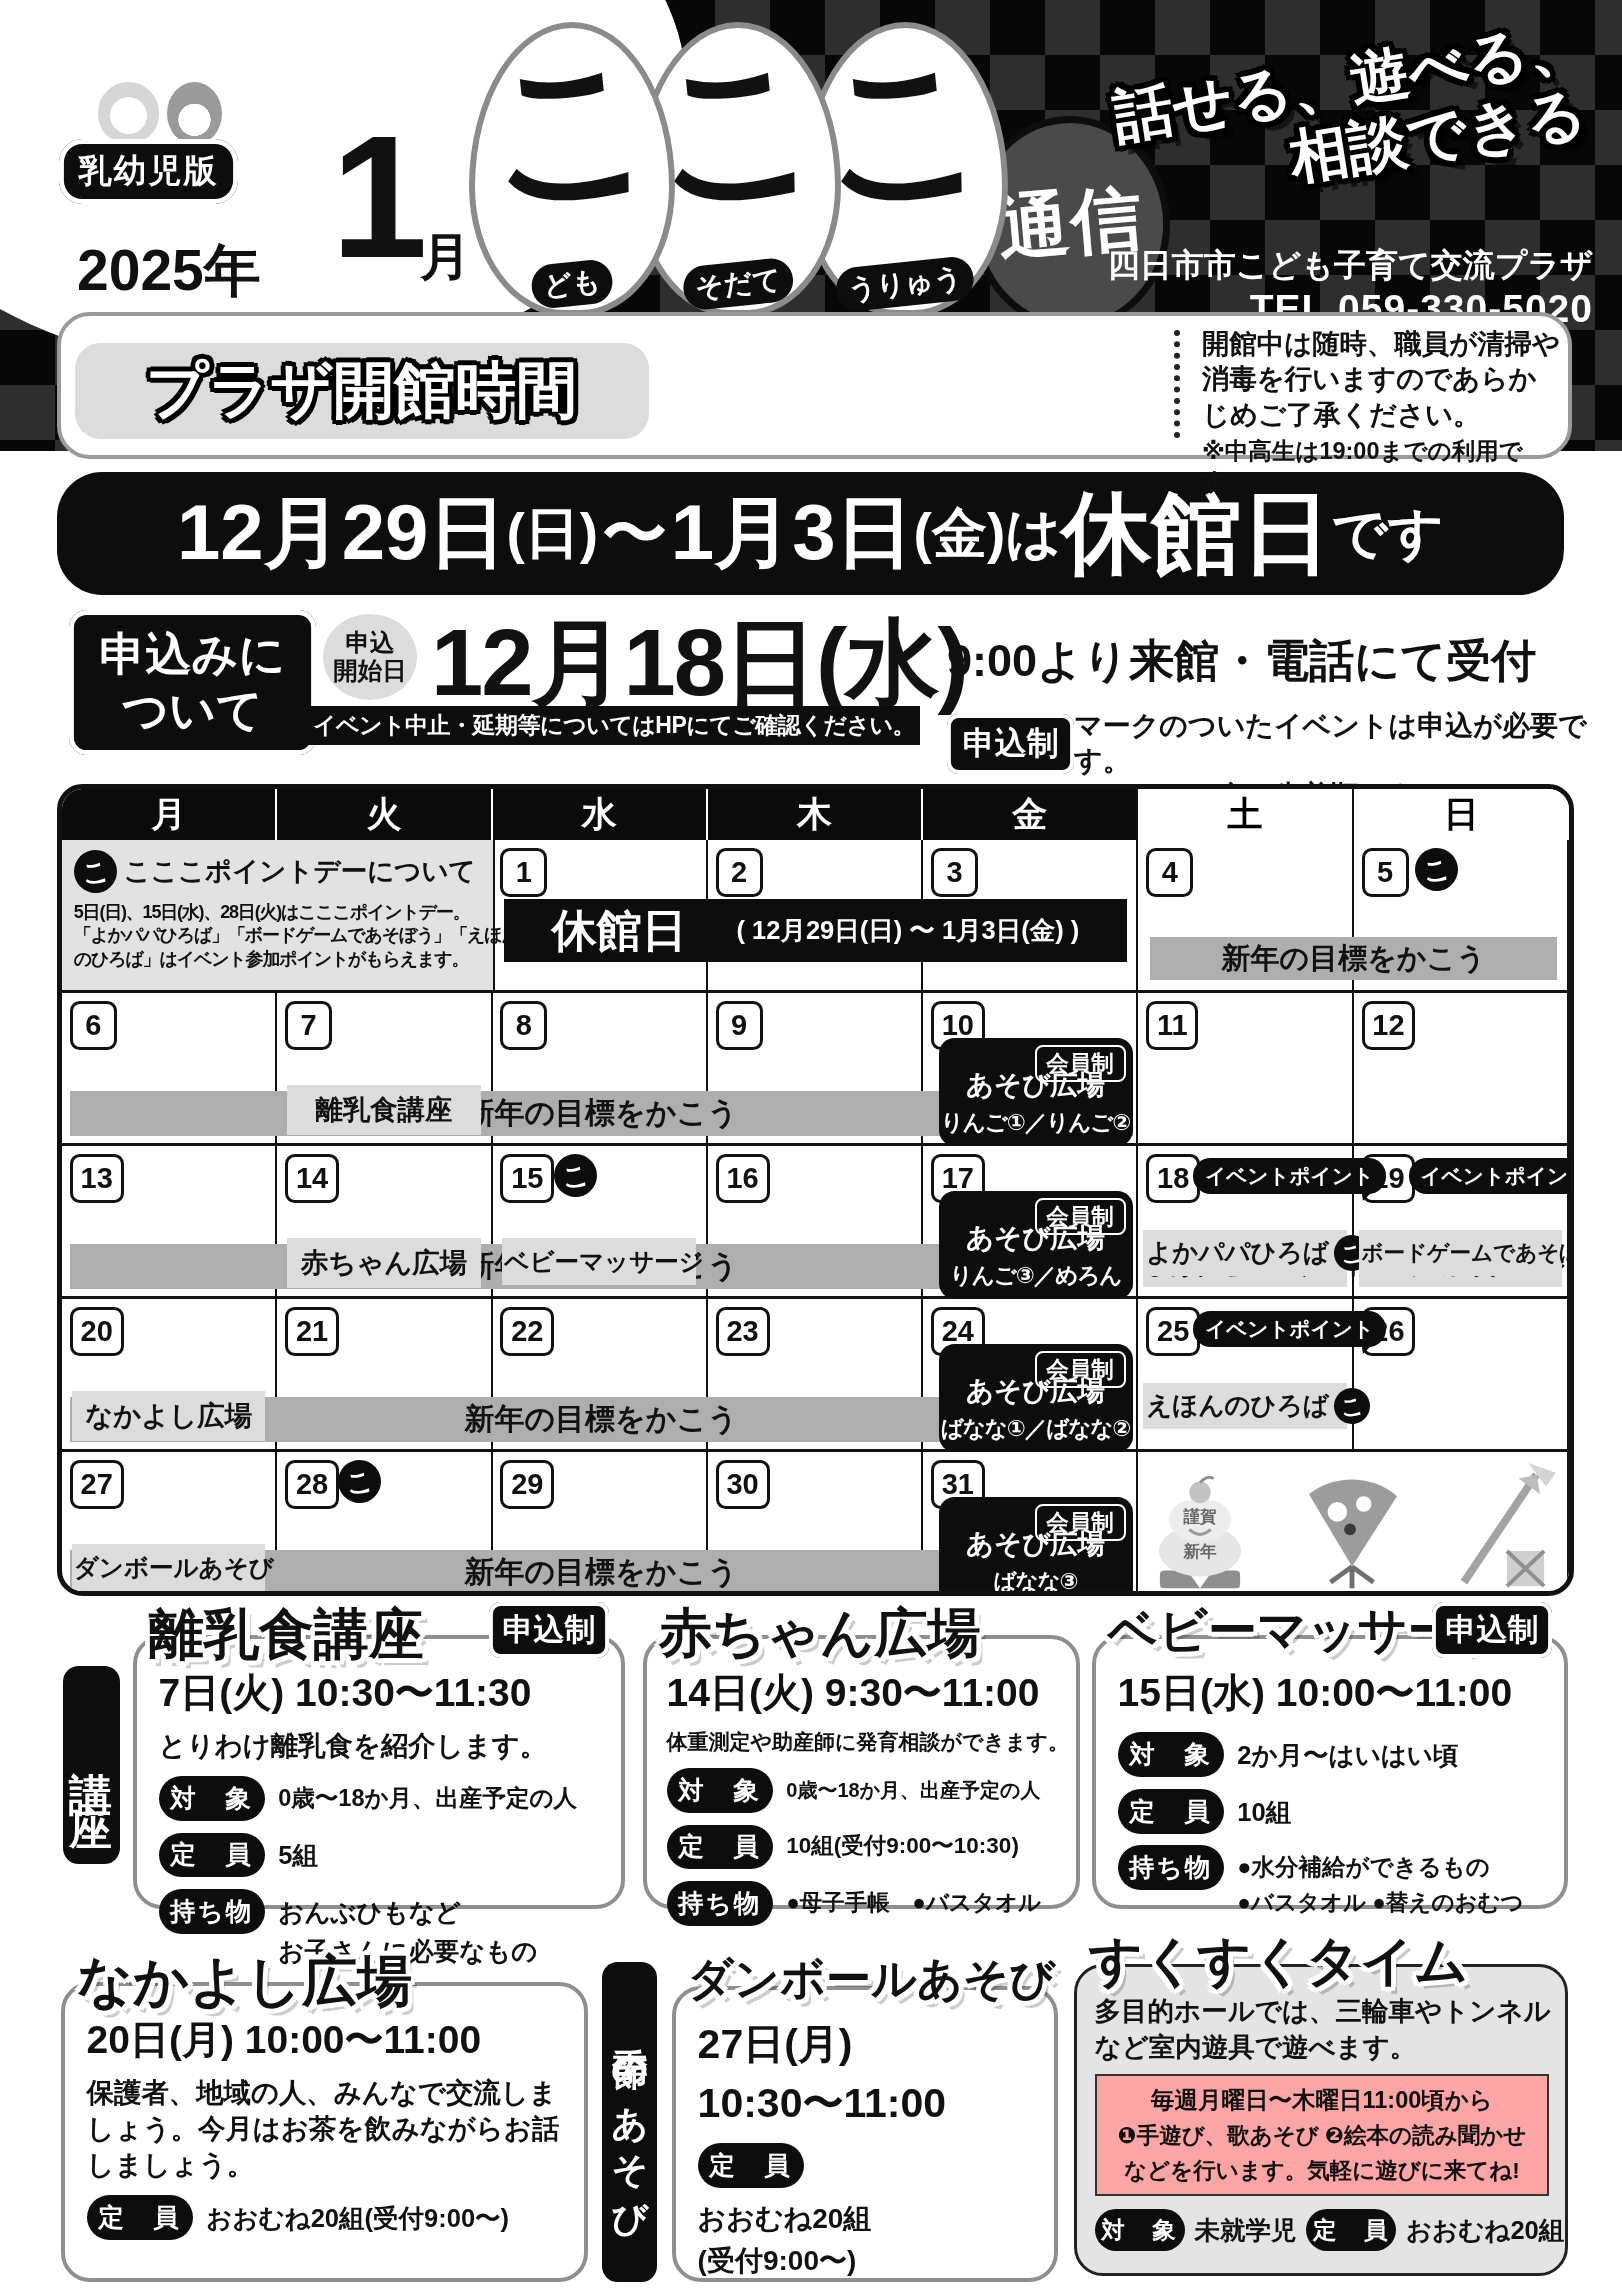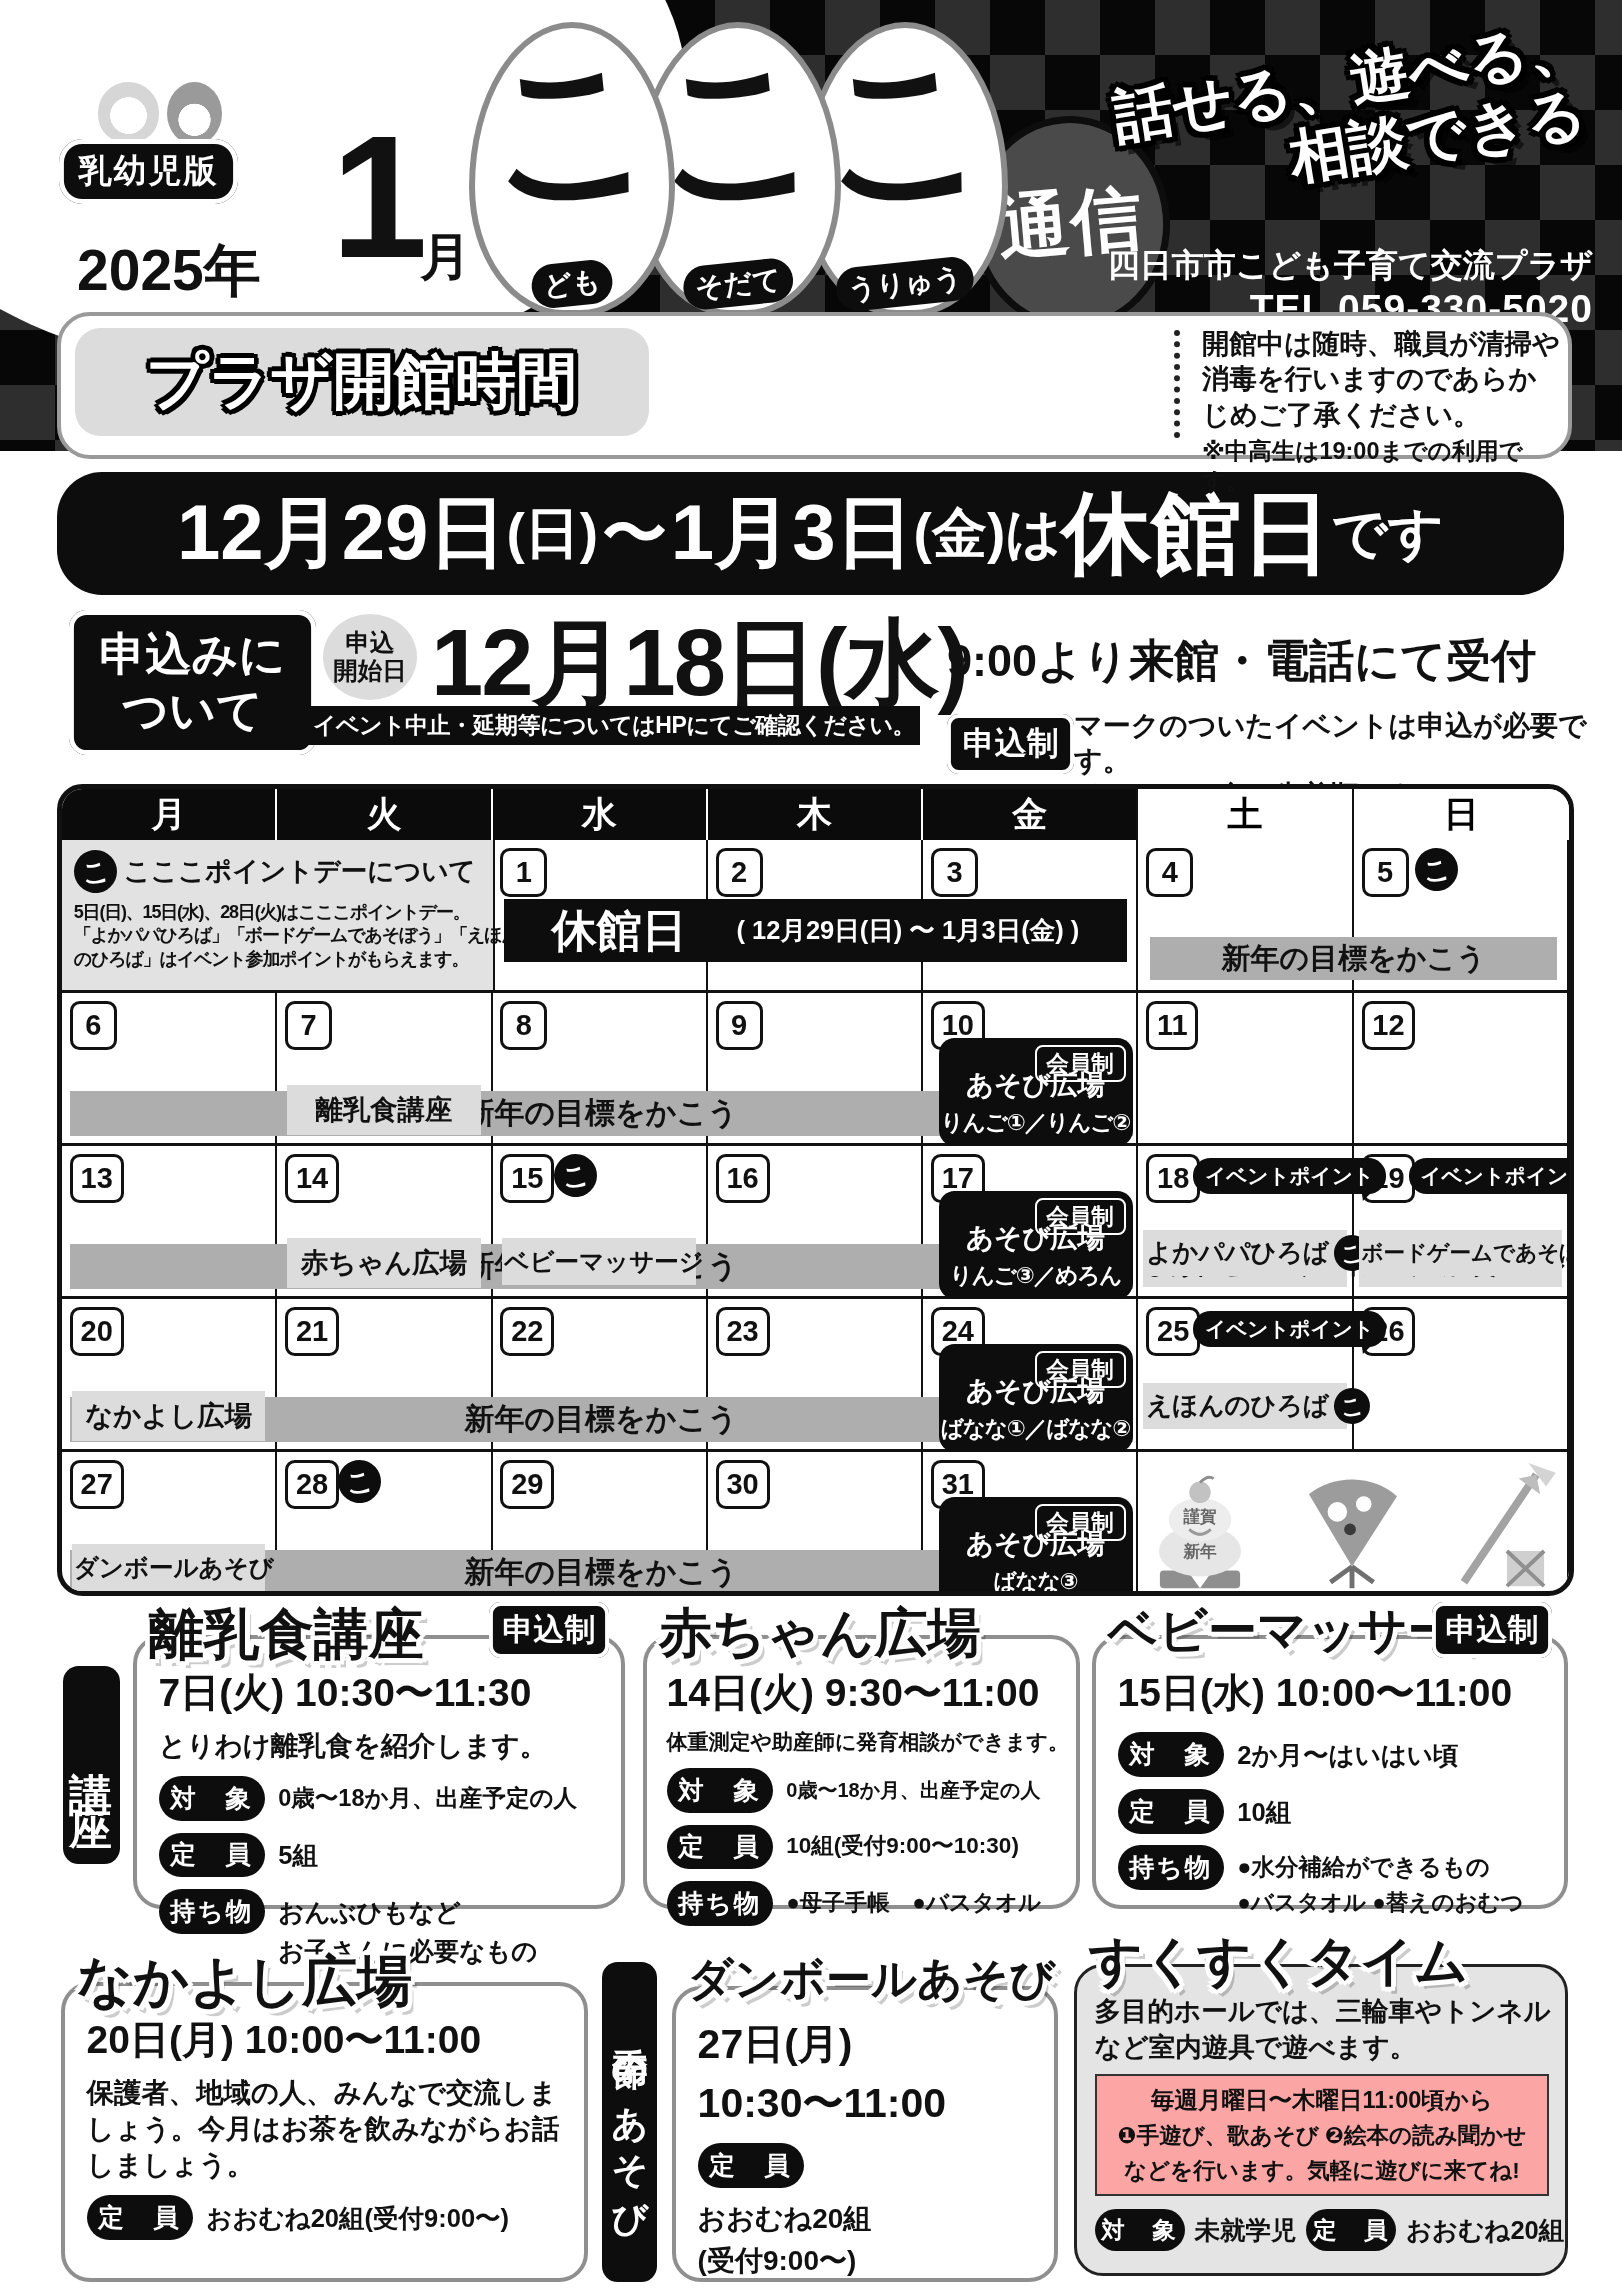--- a/index.html
+++ b/index.html
@@ -29,21 +29,21 @@
        border-radius:50%;color:#fff;display:flex;align-items:center;justify-content:center;font-size:71px;font-weight:900;
        transform:rotate(-5deg);z-index:3;letter-spacing:2px;}
   .slogan{position:absolute;right:27.4px;top:47px;transform:rotate(-9deg);color:#fff;font-weight:900;font-size:59px;line-height:1.15;
       text-shadow:-4.9px -4.9px 0 #000,4.9px -4.9px 0 #000,-4.9px 4.9px 0 #000,4.9px 4.9px 0 #000,-5.9px 0 0 #000,5.9px 0 0 #000,0 -5.9px 0 #000,0 5.9px 0 #000,7.8px 9.8px 0 rgba(0,0,0,.55);
       white-space:nowrap;z-index:7;}
   .slogan .l2{margin-left:167px;}
   .orgtel{position:absolute;right:29px;top:245px;text-align:right;color:#fff;font-weight:800;font-size:32px;line-height:1.25;z-index:7;}
   .orgtel .tel{font-size:39px;letter-spacing:1px;}
   
   .hours{position:absolute;left:57px;top:312px;width:1507px;height:139px;background:#fff;border:4.9px solid #9a9a9a;border-radius:33px;z-index:8;}
-  .hours-label{position:absolute;left:13.7px;top:12px;width:574px;height:108px;background:#dcdcdc;border-radius:25.5px;
+  .hours-label{position:absolute;left:13.7px;top:27px;width:574px;height:96px;background:#dcdcdc;border-radius:25.5px;
       display:flex;align-items:center;justify-content:center;font-size:61px;font-weight:900;color:#fff;
       text-shadow:-3.9px -3.9px 0 #000,3.9px -3.9px 0 #000,-3.9px 3.9px 0 #000,3.9px 3.9px 0 #000,-4.9px 0 0 #000,4.9px 0 0 #000,0 -4.9px 0 #000,0 4.9px 0 #000;}
   .hours-time{position:absolute;left:610px;top:3.9px;font-size:104px;font-weight:900;letter-spacing:-3.9px;}
   .hours-div{position:absolute;left:1113px;top:13.7px;height:108px;border-left:6.9px dotted #222;}
   .hours-note{position:absolute;left:1141px;top:9.8px;font-size:27.4px;font-weight:700;line-height:1.3;}
   .hours-note .sub{font-size:23.5px;margin-top:2.9px;}
   
   .closed-banner{position:absolute;left:57px;top:472px;width:1507px;height:123px;background:#0d0d0d;border-radius:45px;
       color:#fff;display:flex;align-items:center;justify-content:center;font-weight:900;white-space:nowrap;}
   .cb-s1{font-size:78px;} .cb-s2{font-size:55px;} .cb-s3{font-size:65px;margin:0 3.9px;}

